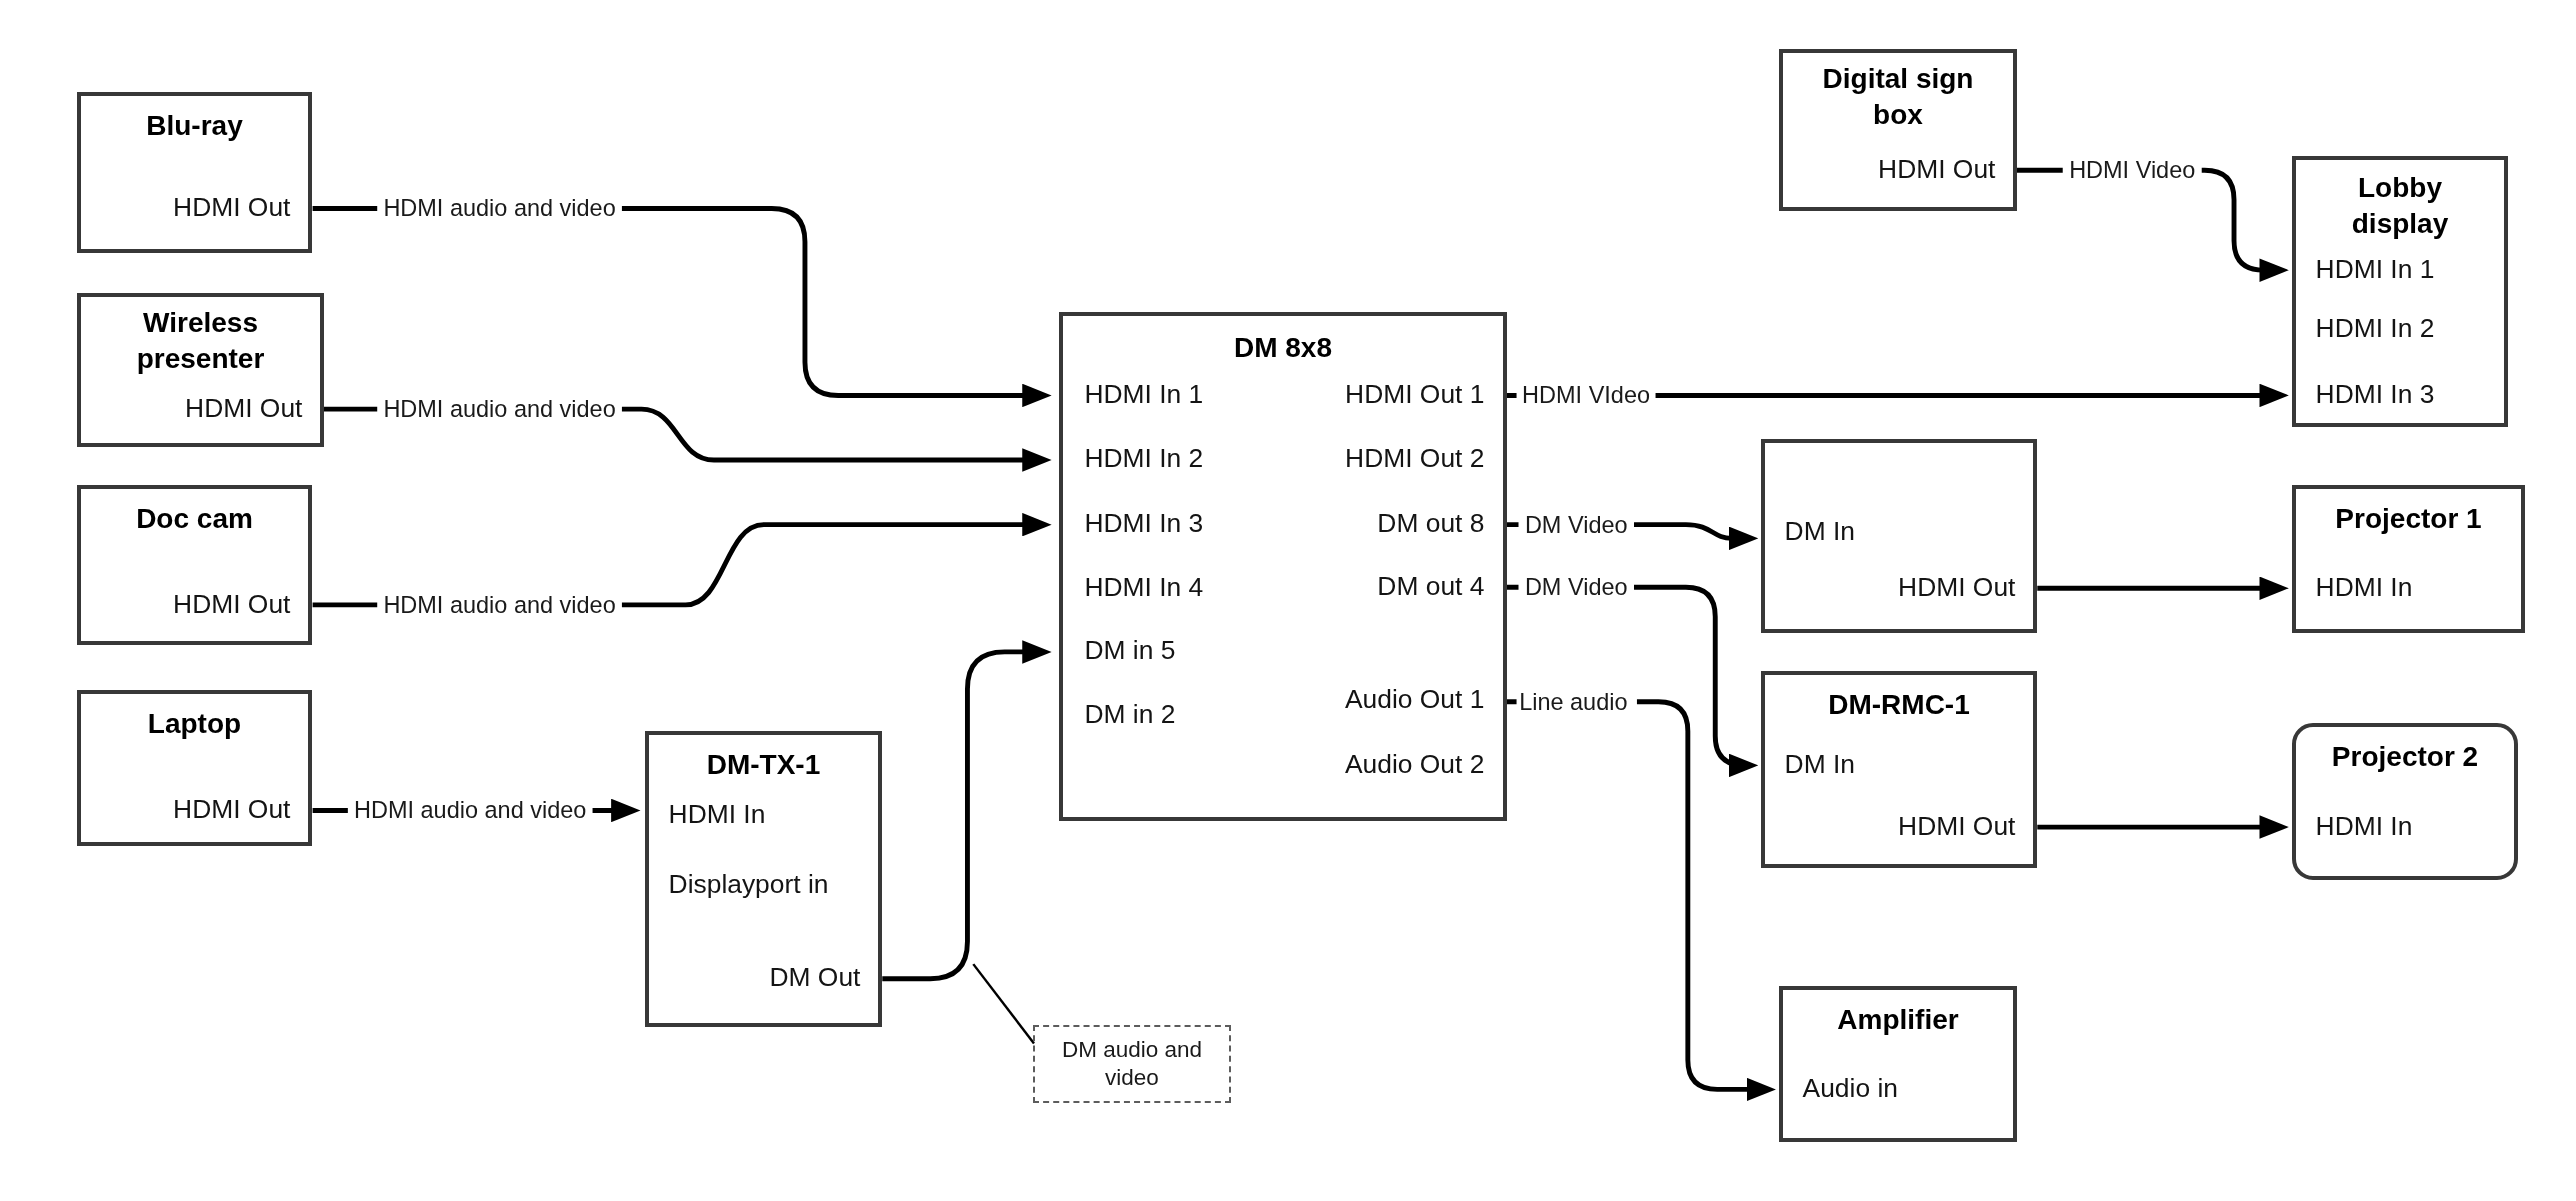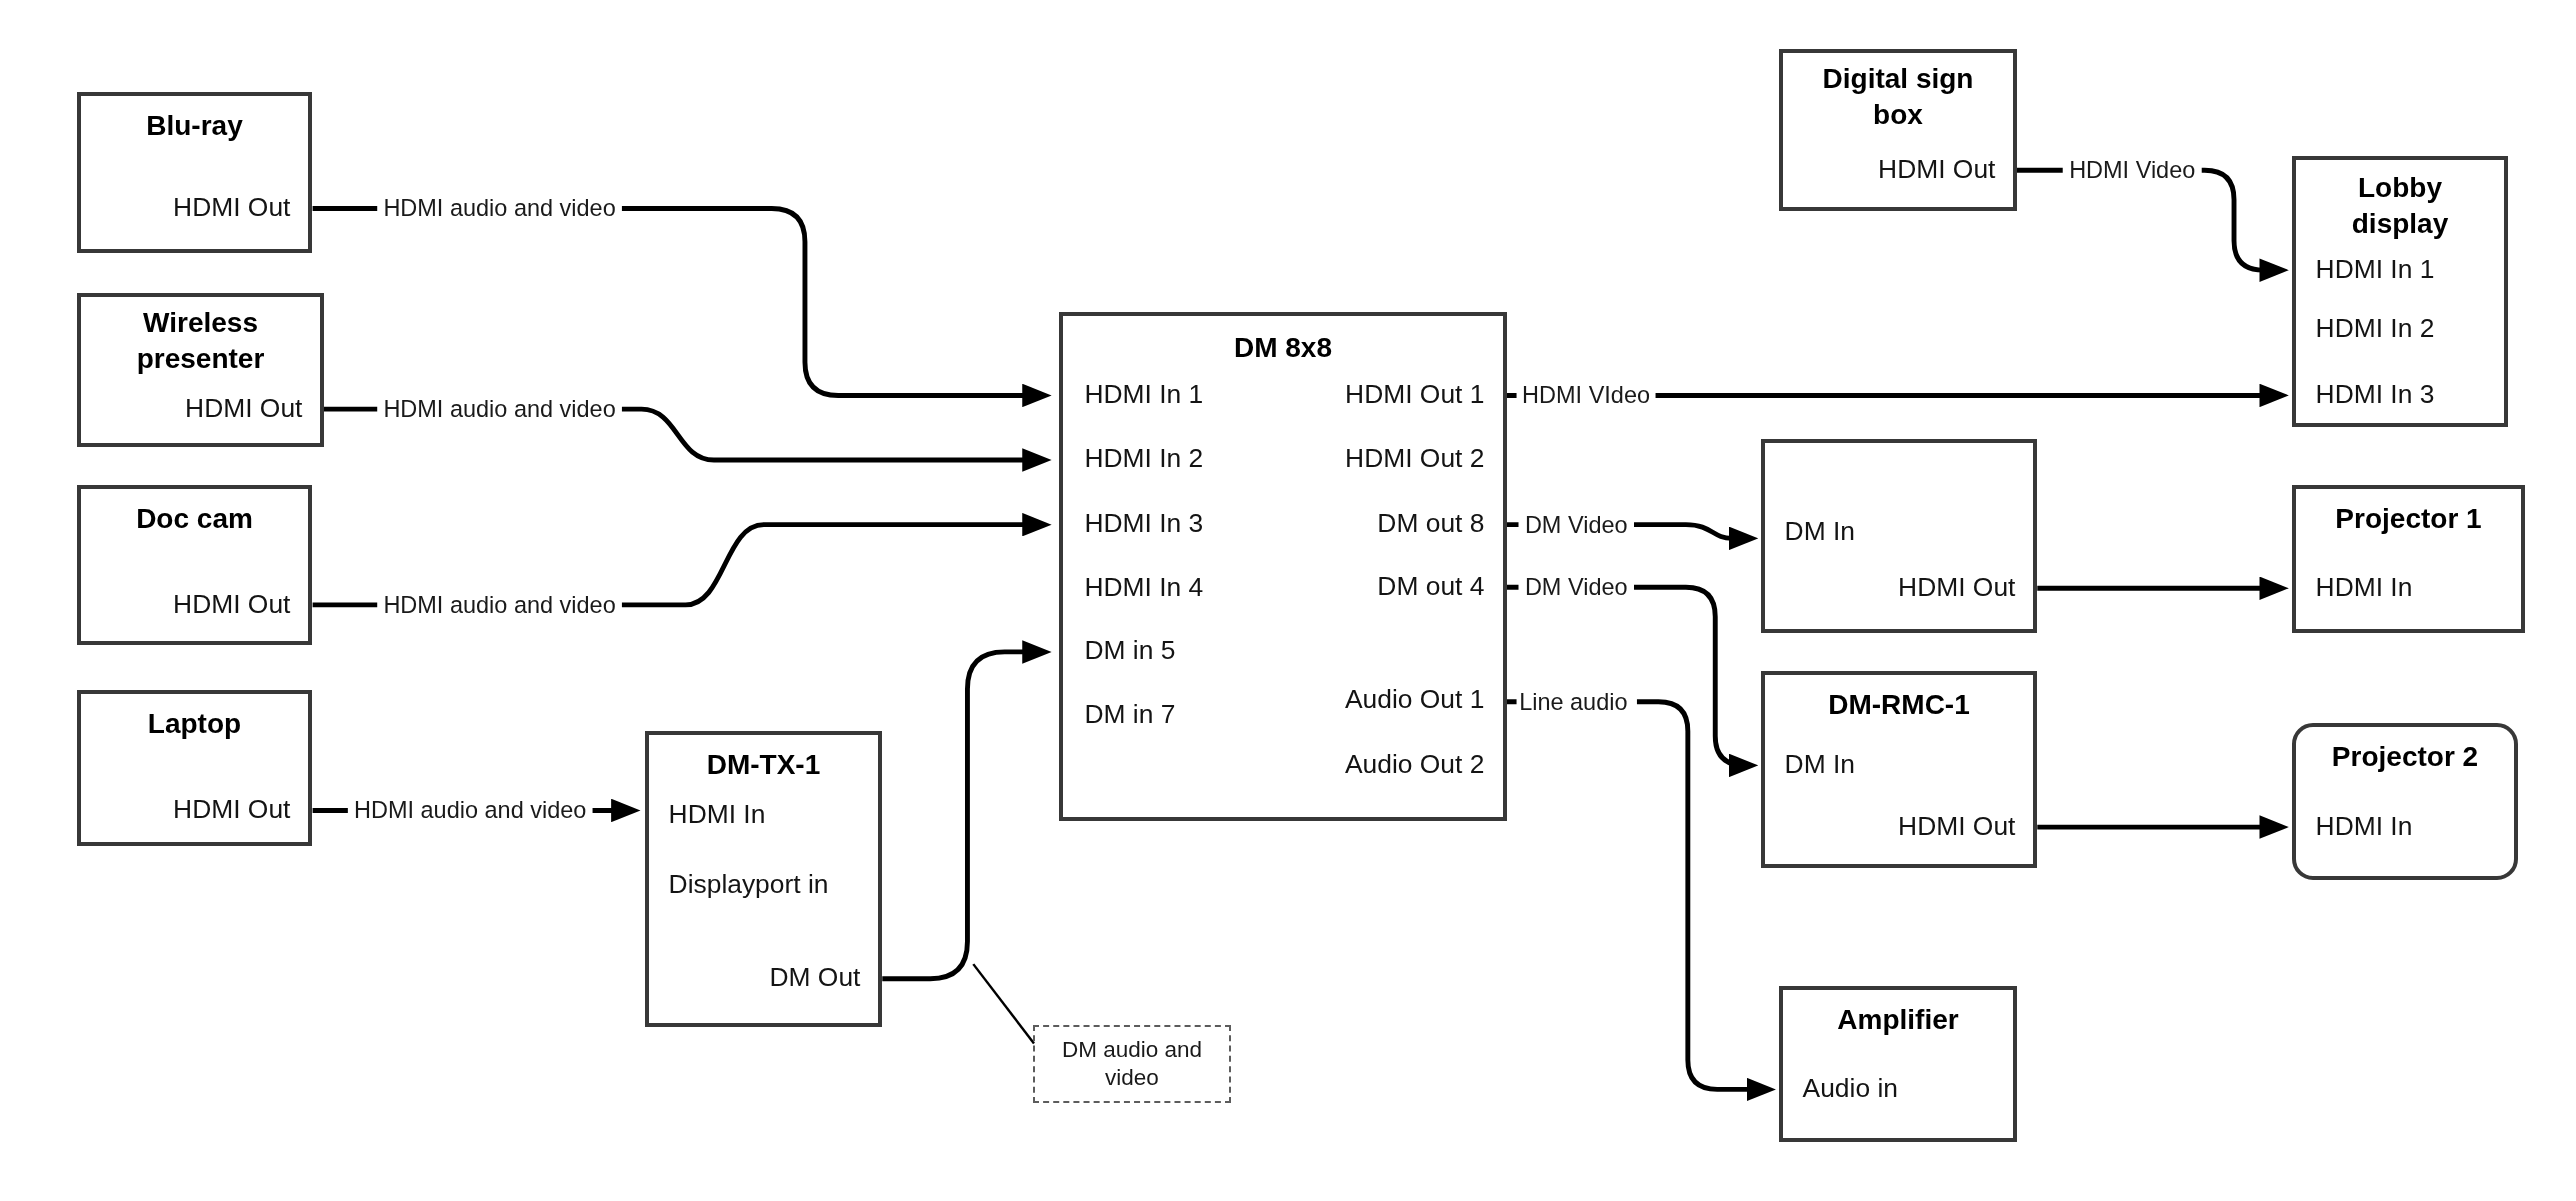--- a/index.html
+++ b/index.html
@@ -141,21 +141,21 @@
     <div class="port pr" style="top:227px;">DM Out</div>
   </div>
 
   <div class="node" style="left:1059px;top:312px;width:448px;height:509px;">
     <div class="title" style="padding-top:13.7px;">DM 8x8</div>
     <div class="port dm-in" style="top:63px;">HDMI In 1</div>
     <div class="port dm-in" style="top:127px;">HDMI In 2</div>
     <div class="port dm-in" style="top:192px;">HDMI In 3</div>
     <div class="port dm-in" style="top:256px;">HDMI In 4</div>
     <div class="port dm-in" style="top:319px;">DM in 5</div>
-    <div class="port dm-in" style="top:383px;">DM in 7</div>
+    <div class="port dm-in" style="top:383px;">DM in 2</div>
     <div class="port dm-out" style="top:63px;">HDMI Out 1</div>
     <div class="port dm-out" style="top:127px;">HDMI Out 2</div>
     <div class="port dm-out" style="top:192px;">DM out 8</div>
     <div class="port dm-out" style="top:255px;">DM out 4</div>
     <div class="port dm-out" style="top:368px;">Audio Out 1</div>
     <div class="port dm-out" style="top:433px;">Audio Out 2</div>
   </div>
 
   <div class="node" style="left:1779px;top:49px;width:238px;height:162px;">
     <div class="title" style="max-width:171px;padding-top:7.8px;">Digital sign box</div>

